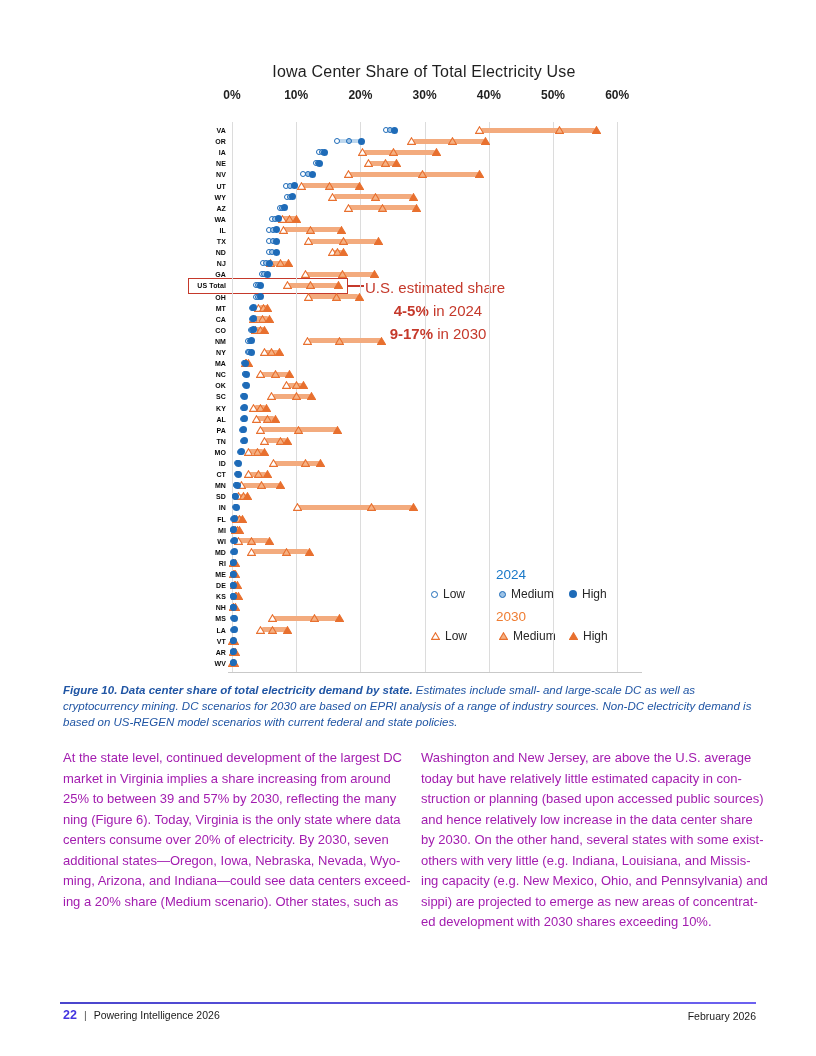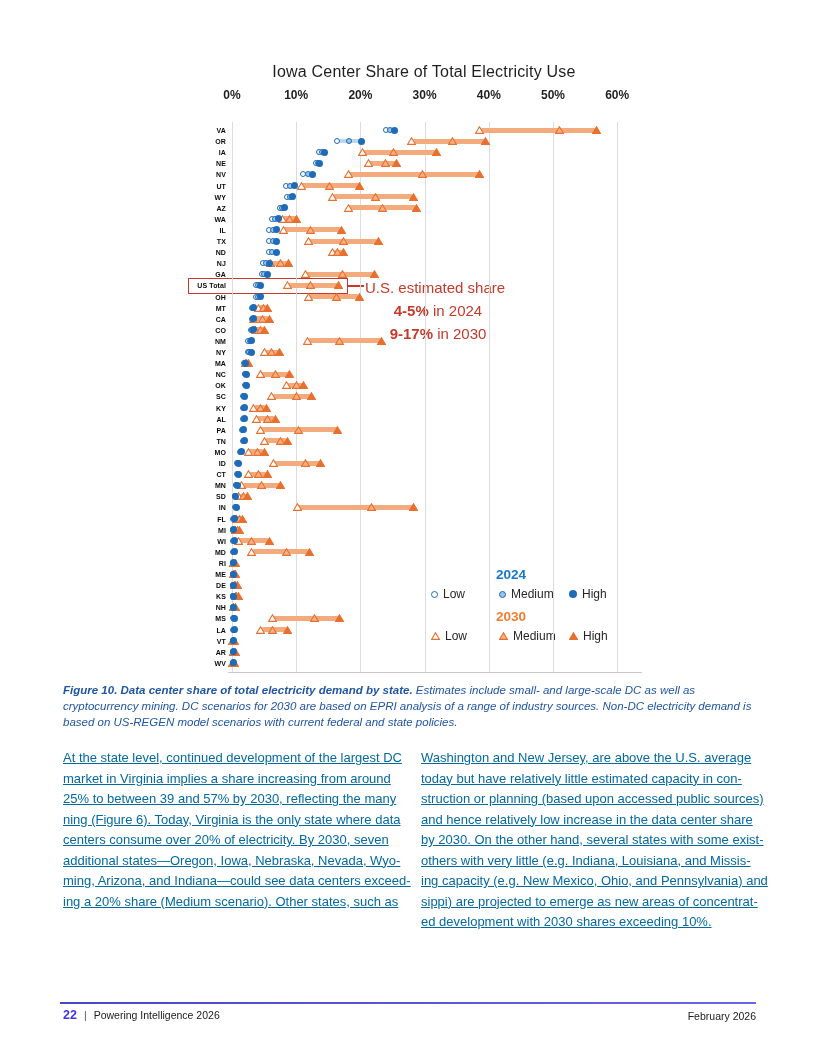--- a/index.html
+++ b/index.html
@@ -19,36 +19,36 @@
   .mk-t{position:absolute;line-height:0;}
   
   .ann-box{position:absolute;left:188px;top:278px;width:160px;height:16px;
            border:1.5px solid #c5392b;box-sizing:border-box;}
   .ann-line{position:absolute;left:348px;top:285px;width:16px;height:1.5px;background:#c5392b;}
   .ann-l1{position:absolute;left:365px;top:279px;font-size:15px;color:#c5392b;white-space:nowrap;}
   .ann-l2{position:absolute;left:365px;top:302px;width:146px;text-align:center;font-size:15px;color:#c5392b;white-space:nowrap;}
   .ann-l3{position:absolute;left:365px;top:325px;width:146px;text-align:center;font-size:15px;color:#c5392b;white-space:nowrap;}
   .ann-b{font-weight:bold;}
   
-  .lg-head{position:absolute;font-size:13.5px;font-weight:bold;text-align:center;}
+  .lg-head{position:absolute;font-size:13.5px;font-weight:normal;text-align:center;}
   .lg-head.y24{left:496px;top:567px;color:#1878c8;}
   .lg-head.y30{left:496px;top:609px;color:#ef7d32;}
   .lg-item{position:absolute;font-size:12px;color:#262626;display:flex;align-items:center;gap:5px;height:14px;}
   .lg-r1{top:587px;} .lg-r2{top:629px;}
   .lg-x1{left:431px;} .lg-x2{left:499px;} .lg-x3{left:569px;}
   .lg-c{display:inline-block;border-radius:50%;box-sizing:border-box;}
   .lg-c.low{width:7px;height:7px;border:1.4px solid #1e6bb8;background:#fff;}
   .lg-c.med{width:7px;height:7px;border:1.4px solid #1e6bb8;background:#9dc3e6;}
   .lg-c.high{width:8px;height:8px;background:#1e6bb8;}
   
   .caption{position:absolute;left:63px;top:682px;width:700px;font-size:11.5px;line-height:16px;
            font-style:italic;color:#2055a4;}
   .caption .bold{font-weight:bold;}
   
-  .col{position:absolute;top:748px;font-size:13px;line-height:20.5px;color:#0369a1;text-decoration:underline;}
+  .col{position:absolute;top:748px;font-size:13px;line-height:20.5px;color:#a21caf;}
   .col .tl{white-space:nowrap;}
   .col-left{left:63px;width:340px;}
   .col-right{left:421px;width:340px;}
   
   .footer-rule{position:absolute;left:60px;top:1002px;width:696px;height:2px;
                background:linear-gradient(90deg,#4a45cc,#6c61f0);}
   .footer-left{position:absolute;left:63px;top:1008px;font-size:10.5px;color:#1a1a1a;display:flex;align-items:baseline;gap:7px;}
   .footer-page{font-size:12.5px;font-weight:bold;color:#4334e0;}
   .footer-sep{color:#555;}
   .footer-right{position:absolute;right:60px;top:1010px;font-size:10.5px;color:#1a1a1a;}

